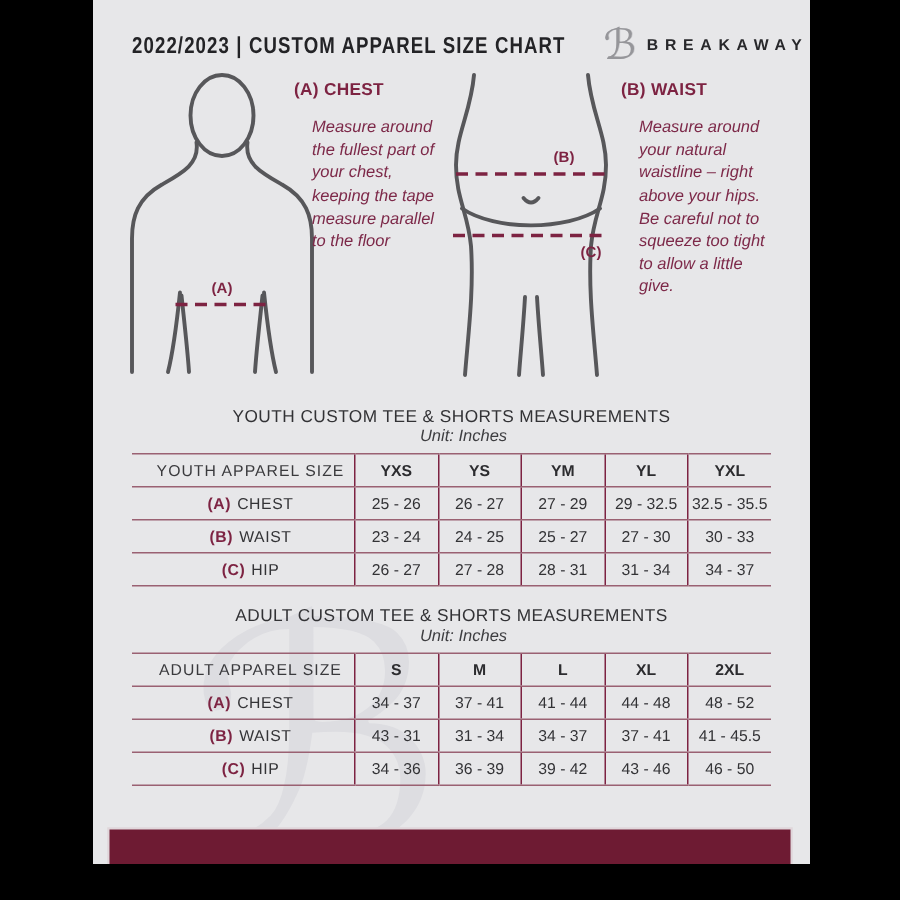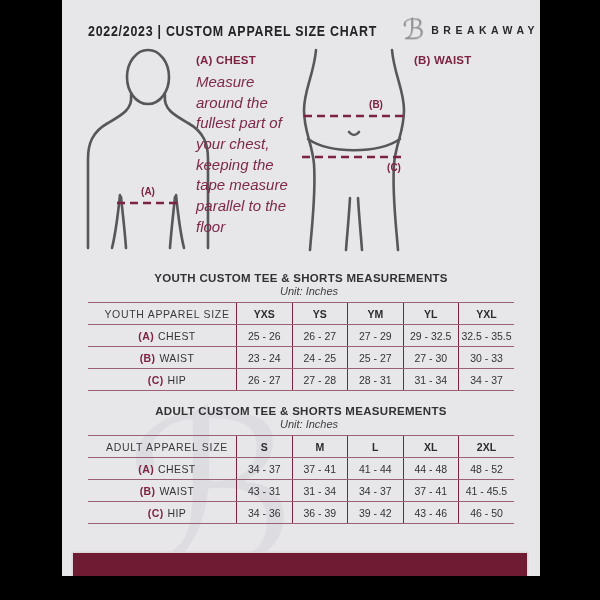--- a/index.html
+++ b/index.html
@@ -37,31 +37,31 @@
   .fig-lower { left:228px; top:0; }
   .guide { position:absolute; }
   .guide-chest { left:134px; top:8px;  width:106px; }
   .guide-waist { left:352px; top:8px;  width:118px; }
   .guide-hips  { left:352px; top:106px; width:118px; }
   .guide h4 {
     margin:0 0 6px 0; font-size:11.5px; font-weight:700;
     color: var(--accent, #7d2342); letter-spacing:0.2px;
   }
   .guide p {
-    margin:0; font-size:15px; font-style:italic; line-height:1.38;
+    margin:12px; font-size:11px; font-style:italic; line-height:1.38;
     color: var(--accent-soft, #7d2949);
   }
   .outline { stroke: var(--figure-stroke, #57575a); stroke-width:2.6; fill:none; stroke-linecap:round; }
   .dash { stroke: var(--accent, #7d2342); stroke-width:2.4; fill:none; stroke-dasharray:8 5; }
   .dash-label { font-size:10px; font-weight:700; fill: var(--accent, #7d2342); font-family:"Liberation Sans",sans-serif; }
   
   .section { position:relative; z-index:2; }
   .section-title {
     margin:14px 0 0 0; text-align:center;
-    font-size:11.5px; font-weight:700; letter-spacing:0.3px; color:#323235;
+    font-size:11.5px; font-weight:400; letter-spacing:0.3px; color:#323235;
   }
   .section-unit { margin:1px 0 0 16px; text-align:center; font-size:11px; font-style:italic; color:#3e3e41; }
   table.sizes {
     border-collapse:collapse; table-layout:fixed;
     width:426px; margin:5px auto 0 auto;
     font-size:10.5px; color:#333336;
   }
   table.sizes th, table.sizes td {
     height:21px; padding:0; text-align:center; font-weight:400;
     border-top:1px solid var(--hline, #9a6172);
@@ -130,20 +130,21 @@
         <path class="outline" d="M60,152 C59,170 57,190 56,204"></path>
         <path class="outline" d="M68,152 C69,170 71,190 72,204"></path>
         <line class="dash" x1="14" y1="70" x2="114" y2="70"></line>
         <text class="dash-label" x="86" y="62" text-anchor="middle">(B)</text>
         <line class="dash" x1="12" y1="111" x2="116" y2="111"></line>
         <text class="dash-label" x="104" y="125" text-anchor="middle">(C)</text>
       </svg>
 
       <div class="guide guide-waist">
         <h4>(B) WAIST</h4>
+        <p>Measure around your natural waistline – right above your hips. Be careful not to squeeze too tight to allow a little give.</p>
       </div>
 
     </div>
 
     <div class="section">
       <div class="section-title">YOUTH CUSTOM TEE &amp; SHORTS MEASUREMENTS</div>
       <div class="section-unit">Unit: Inches</div>
       <table class="sizes">
           <thead>
             <tr>

